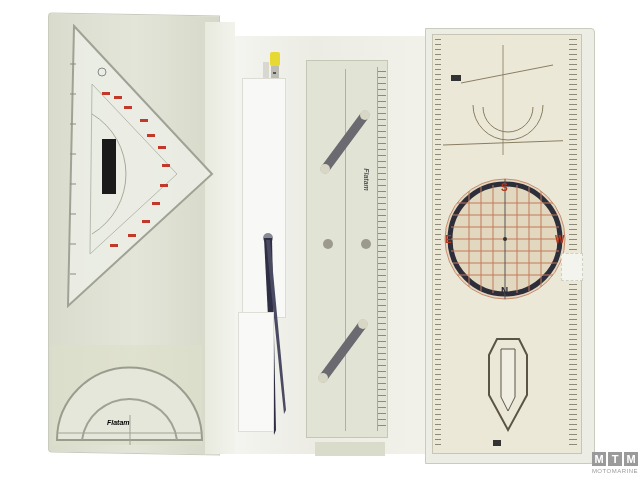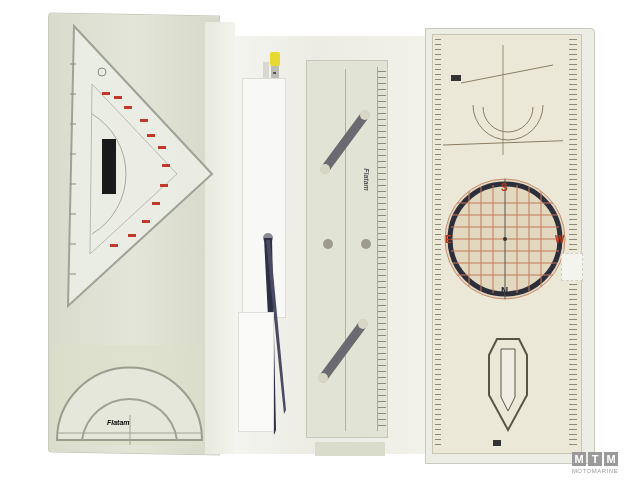--- a/index.html
+++ b/index.html
@@ -16,21 +16,21 @@
   
   #protractor{left:52px;top:345px;}
   
   #pen-pocket{left:242px;top:78px;width:44px;height:240px;background:#f8f8f6;border:1px solid #dcdcd4;box-sizing:border-box;}
   #compass-pocket{left:238px;top:312px;width:36px;height:120px;background:#f9f9f7;border:1px solid #deded6;box-sizing:border-box;}
   
   #parallel-ruler{left:306px;top:60px;width:82px;height:378px;background:#e1e3d4;border:1px solid #c5c7b6;box-sizing:border-box;}
   #ruler-bottom{left:315px;top:442px;width:70px;height:14px;background:#d9dbcb;}
   
   #plotter{left:432px;top:34px;width:150px;height:420px;background:#ebe8d8;border:1px solid #c8c5b2;box-sizing:border-box;}
-  #watermark{right:20px;bottom:6px;width:50px;text-align:center;}
+  #watermark{right:0;bottom:6px;width:50px;text-align:center;}
   .mtm-box{display:inline-block;width:14px;height:14px;margin:0 1px;background:#9a9a9a;color:#ffffff;font-size:11px;line-height:14px;font-weight:bold;text-align:center;}
   .mtm-sub{font-size:6px;color:#9a9a9a;letter-spacing:0.5px;margin-top:1px;}
   .logo{font-size:7px;font-style:italic;color:#555;font-weight:bold;}
 </style>
 </head>
 <body>
 
 <div class="panel" id="panel-left"></div>
 <div class="panel" id="panel-left-strip"></div>
 

